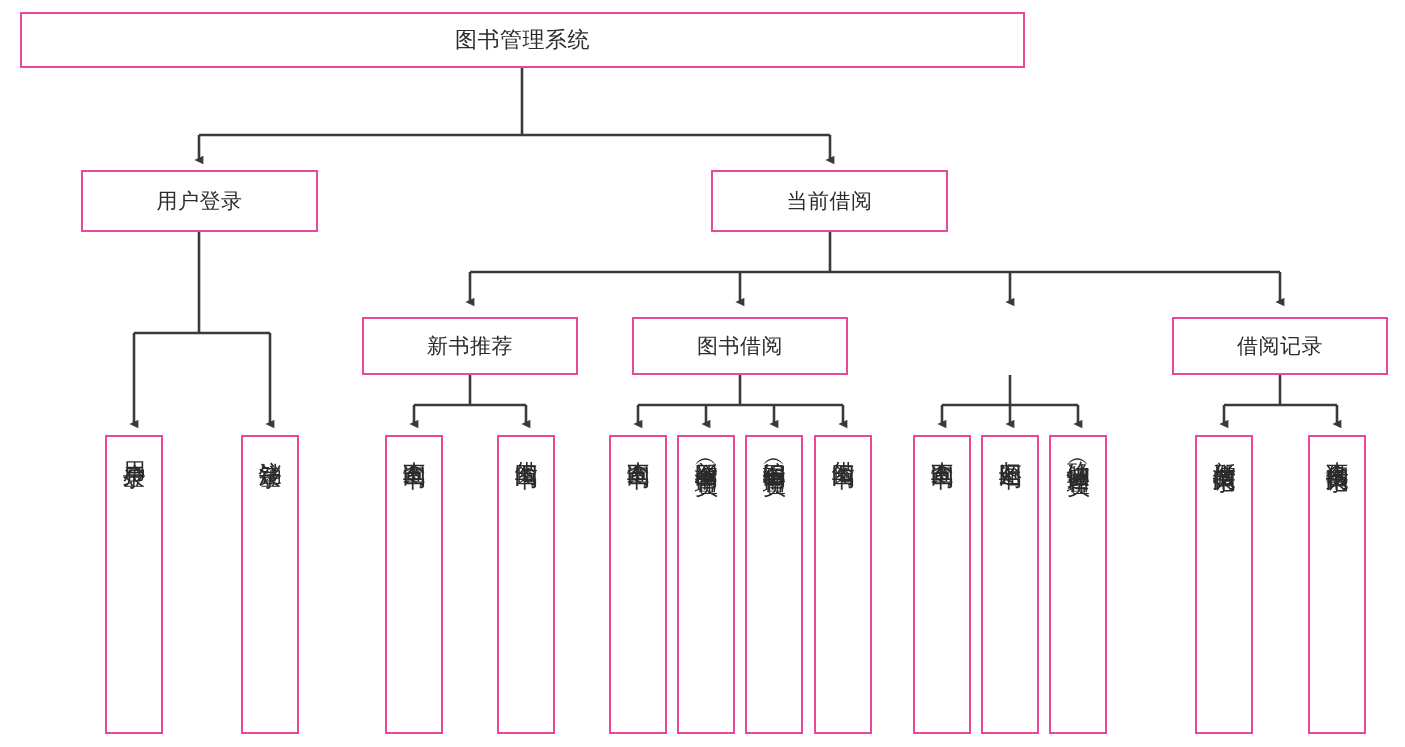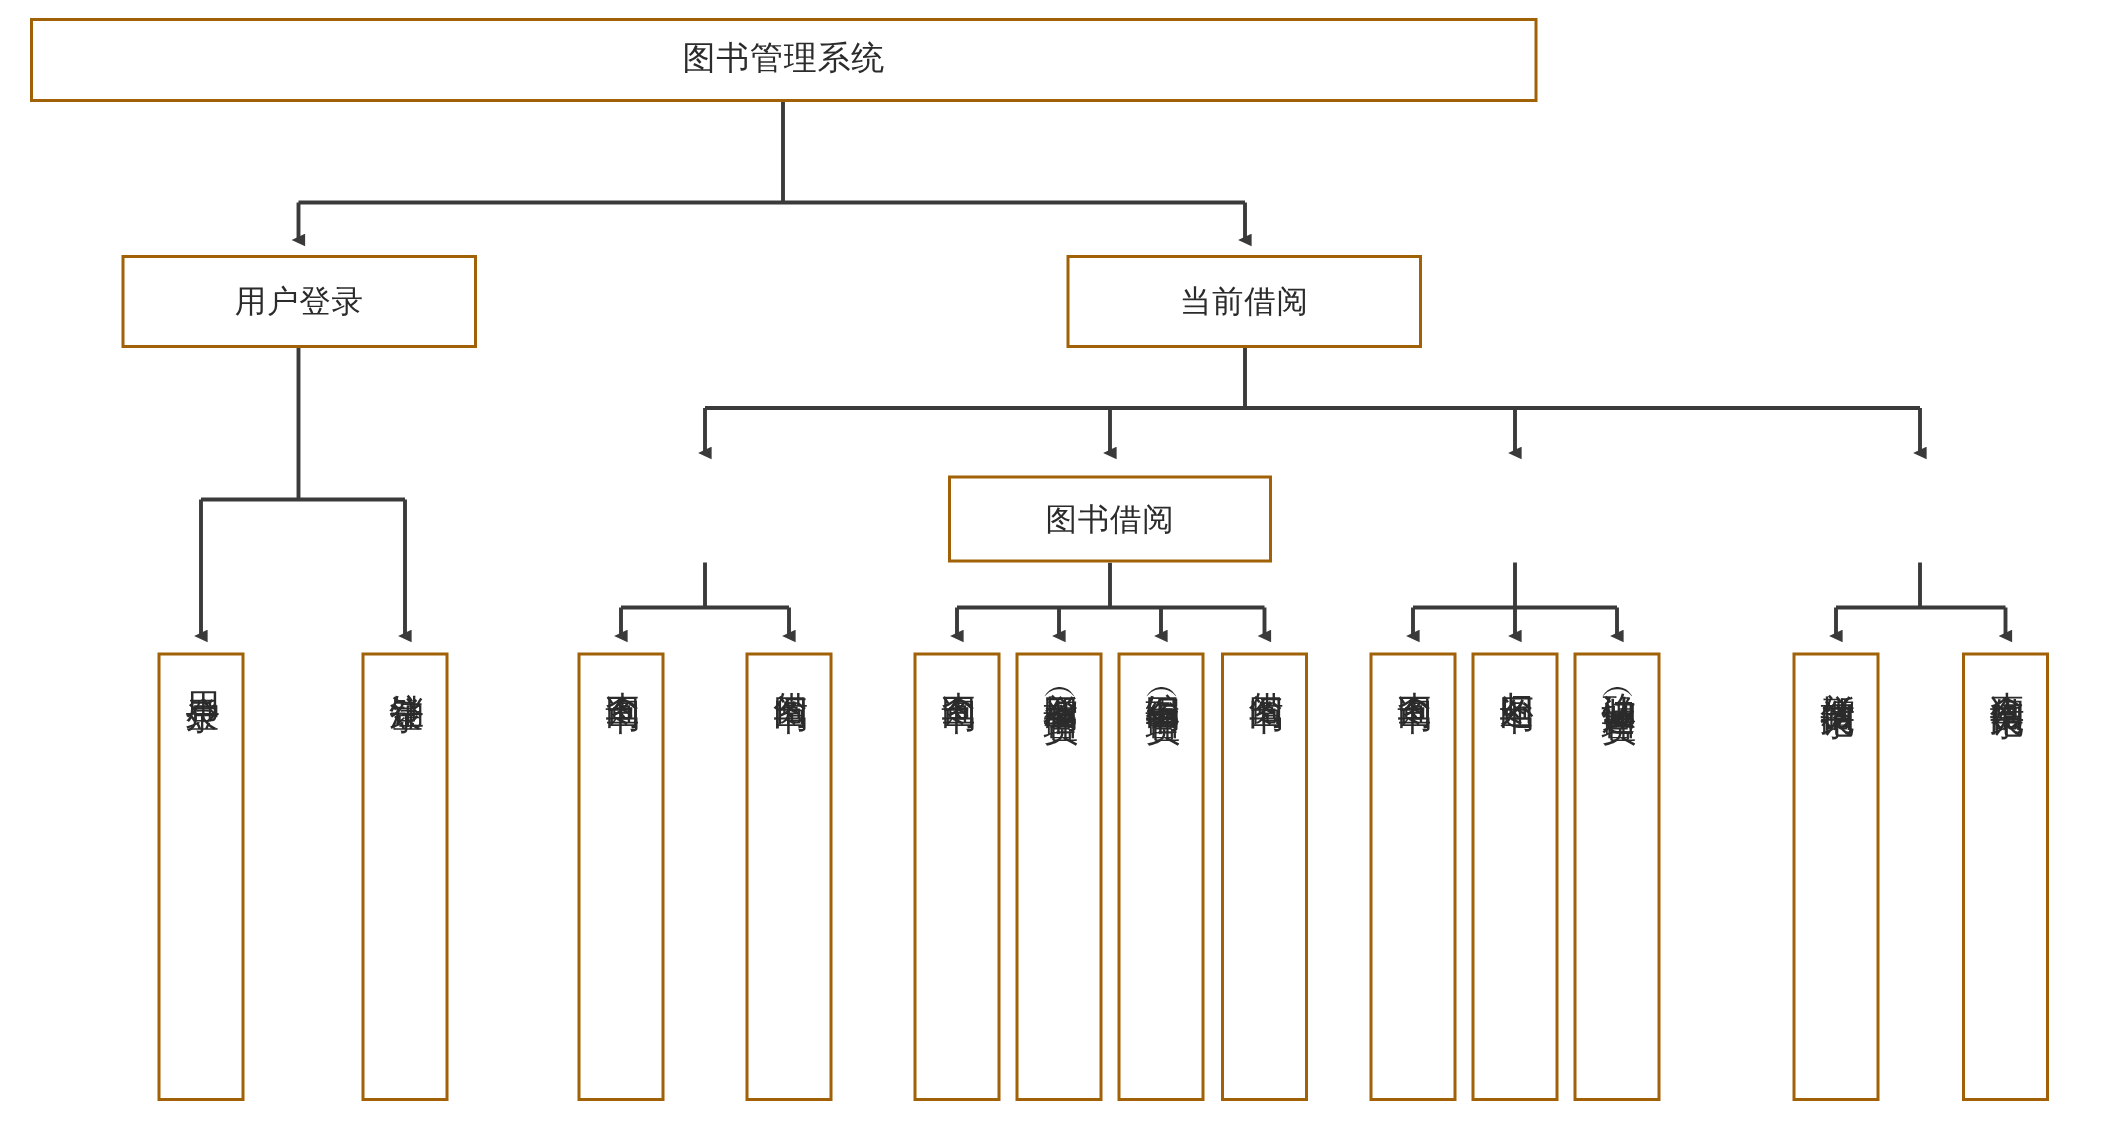--- a/index.html
+++ b/index.html
@@ -21,21 +21,21 @@
     left: 0;
     top: 0;
     width: 1405px;
     height: 747px;
     pointer-events: none;
   }
   .node {
     position: absolute;
     box-sizing: border-box;
     background: #ffffff;
-    border: 2px solid #a16207;
+    border: 2px solid #ec4899;
     display: flex;
     align-items: center;
     justify-content: center;
     color: #2b2b2b;
   }
   .node .label {
     text-align: center;
     line-height: 1.18;
     letter-spacing: 0.5px;
   }
@@ -124,22 +124,28 @@
     <span class="label">图书管理系统</span>
   </div>
 
   <div class="node node-l1" style="left:81px; top:170px; width:237px; height:62px;">
     <span class="label">用户登录</span>
   </div>
   <div class="node node-l1" style="left:711px; top:170px; width:237px; height:62px;">
     <span class="label">当前借阅</span>
   </div>
 
+  <div class="node node-l2" style="left:362px; top:317px; width:216px; height:58px;">
+    <span class="label">新书推荐</span>
+  </div>
   <div class="node node-l2" style="left:632px; top:317px; width:216px; height:58px;">
     <span class="label">图书借阅</span>
+  </div>
+  <div class="node node-l2" style="left:1172px; top:317px; width:216px; height:58px;">
+    <span class="label">借阅记录</span>
   </div>
 
   <div class="node node-leaf" style="left:105px; top:435px; width:58px; height:299px;">
     <span class="label">用户登录</span>
   </div>
   <div class="node node-leaf" style="left:241px; top:435px; width:58px; height:299px;">
     <span class="label">注销登录</span>
   </div>
 
   <div class="node node-leaf" style="left:385px; top:435px; width:58px; height:299px;">

